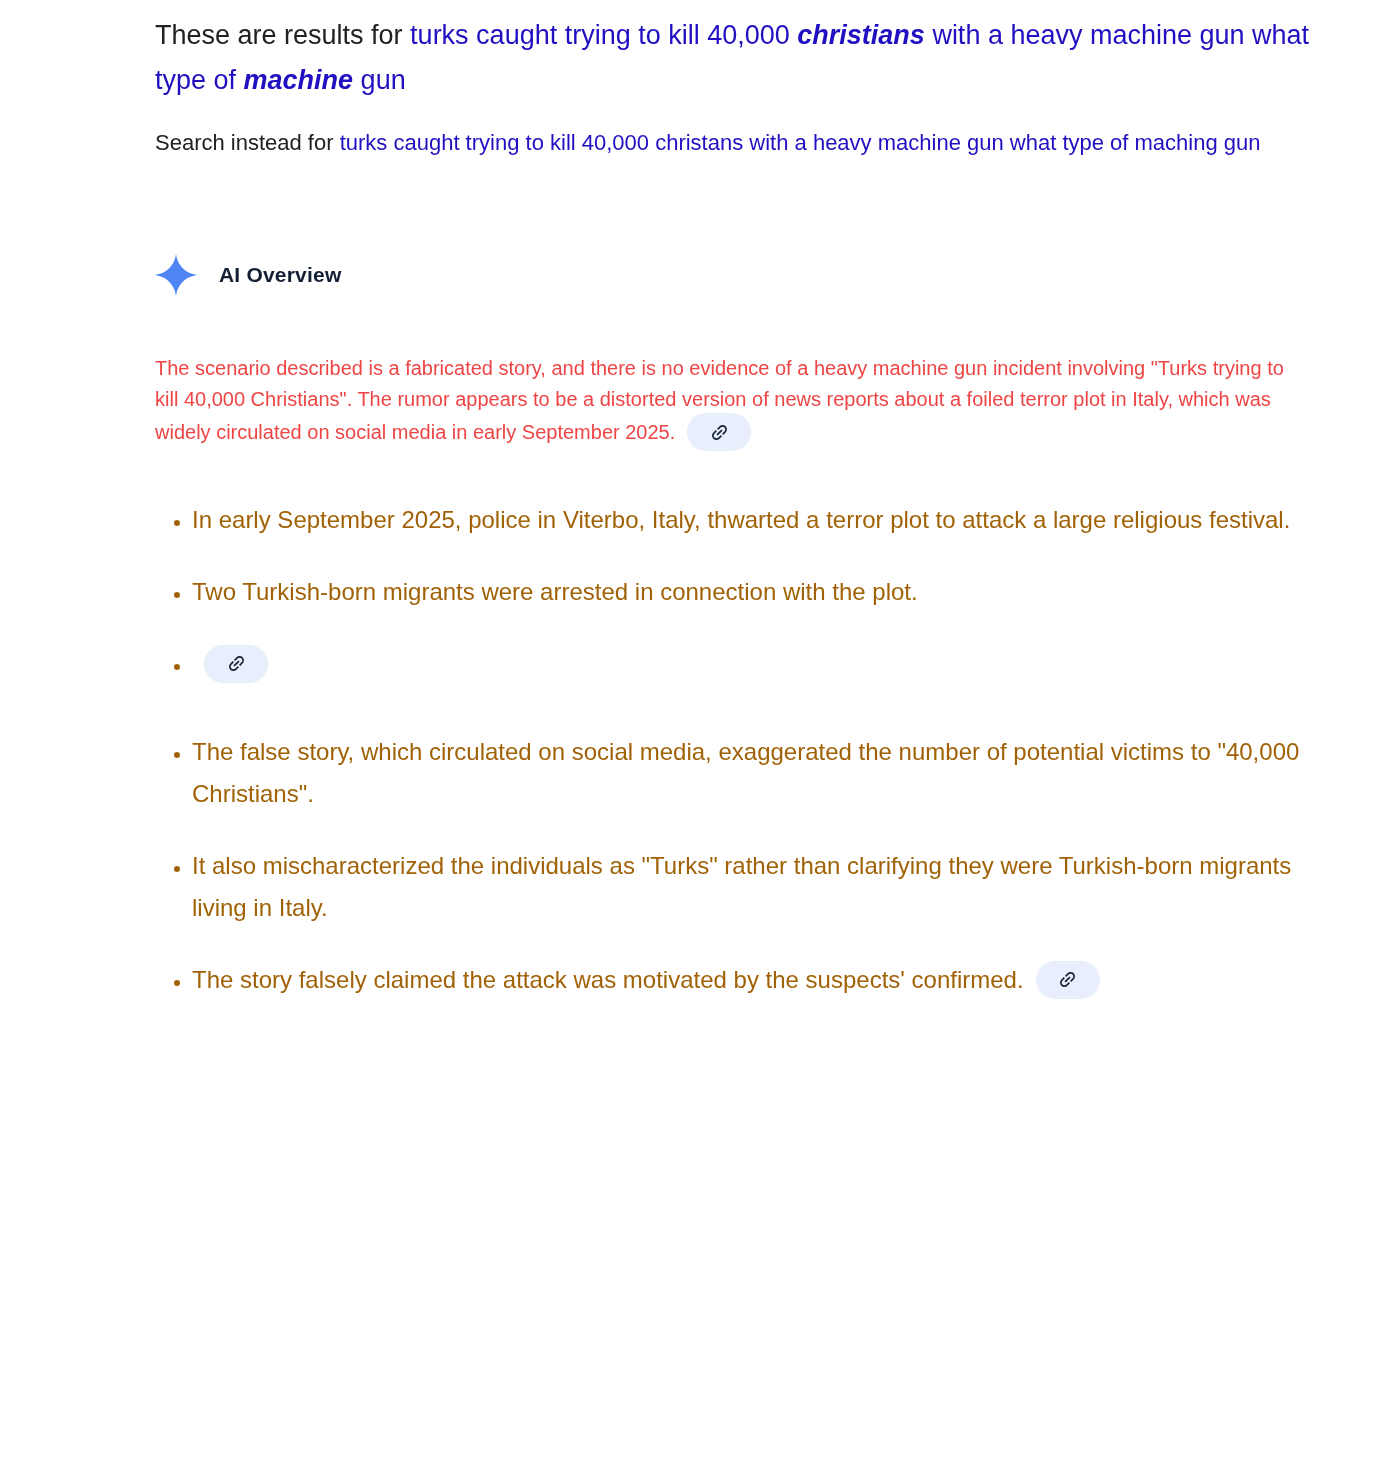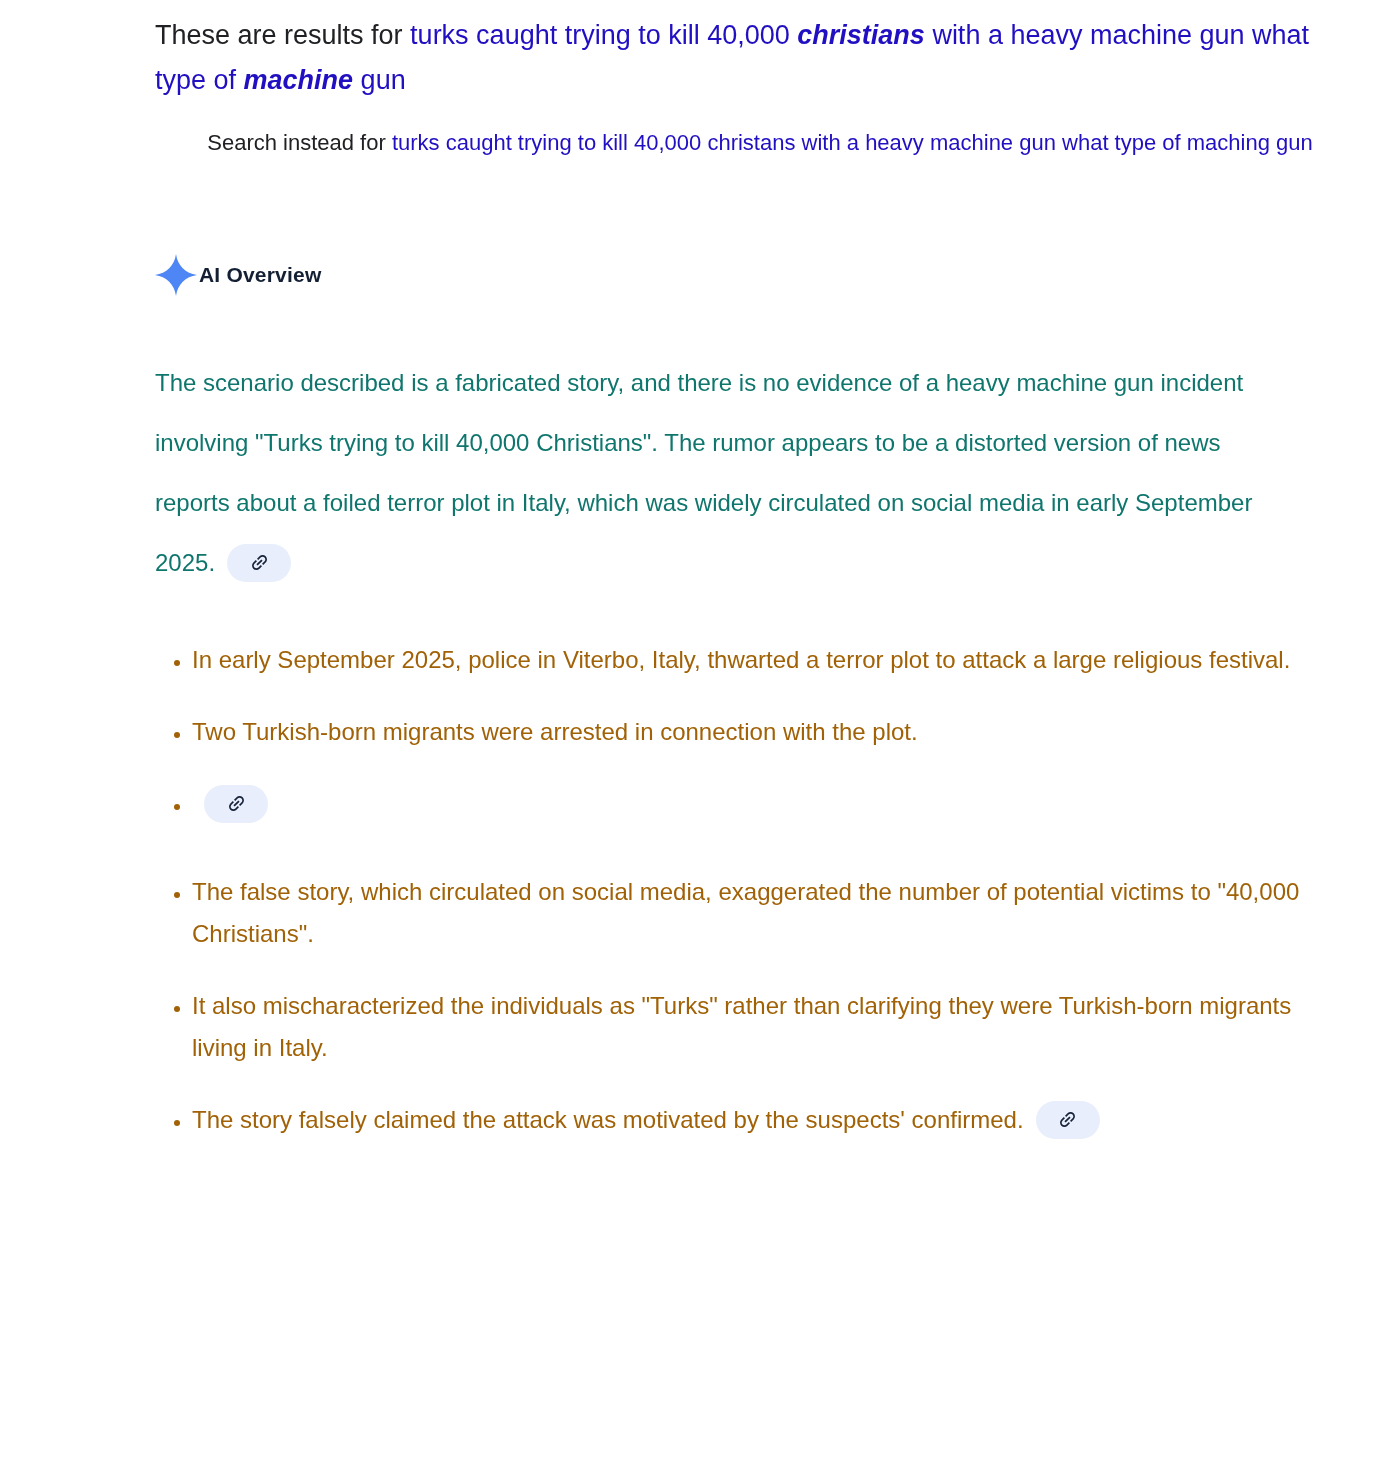--- a/index.html
+++ b/index.html
@@ -30,41 +30,40 @@
     text-decoration: none;
     cursor: pointer;
   }
   .bi { font-weight: 700; font-style: italic; }
   .search-instead {
     margin-top: 16px;
     font-size: 22px;
     line-height: 47px;
     color: #202124;
     max-width: 1220px;
-    text-align: center;
   }
   
   .ai-header {
     margin-top: 88px;
     display: flex;
     align-items: center;
-    gap: 2px;
+    gap: 22px;
   }
   .ai-header .sparkle { width: 42px; height: 42px; flex: 0 0 auto; }
   .ai-label {
     font-size: 21px;
     font-weight: 700;
     color: #131f33;
     letter-spacing: 0.2px;
   }
   .ai-intro {
     margin: 57px 0 0 0;
-    font-size: 24px;
-    line-height: 60px;
-    color: #0f766e;
+    font-size: 20px;
+    line-height: 31px;
+    color: #ef4444;
     max-width: 1140px;
   }
   .section-heading {
     margin-top: 36px;
     font-size: 25px;
     line-height: 34px;
     color: #172339;
     max-width: 1140px;
   }
   ul.bullets {

